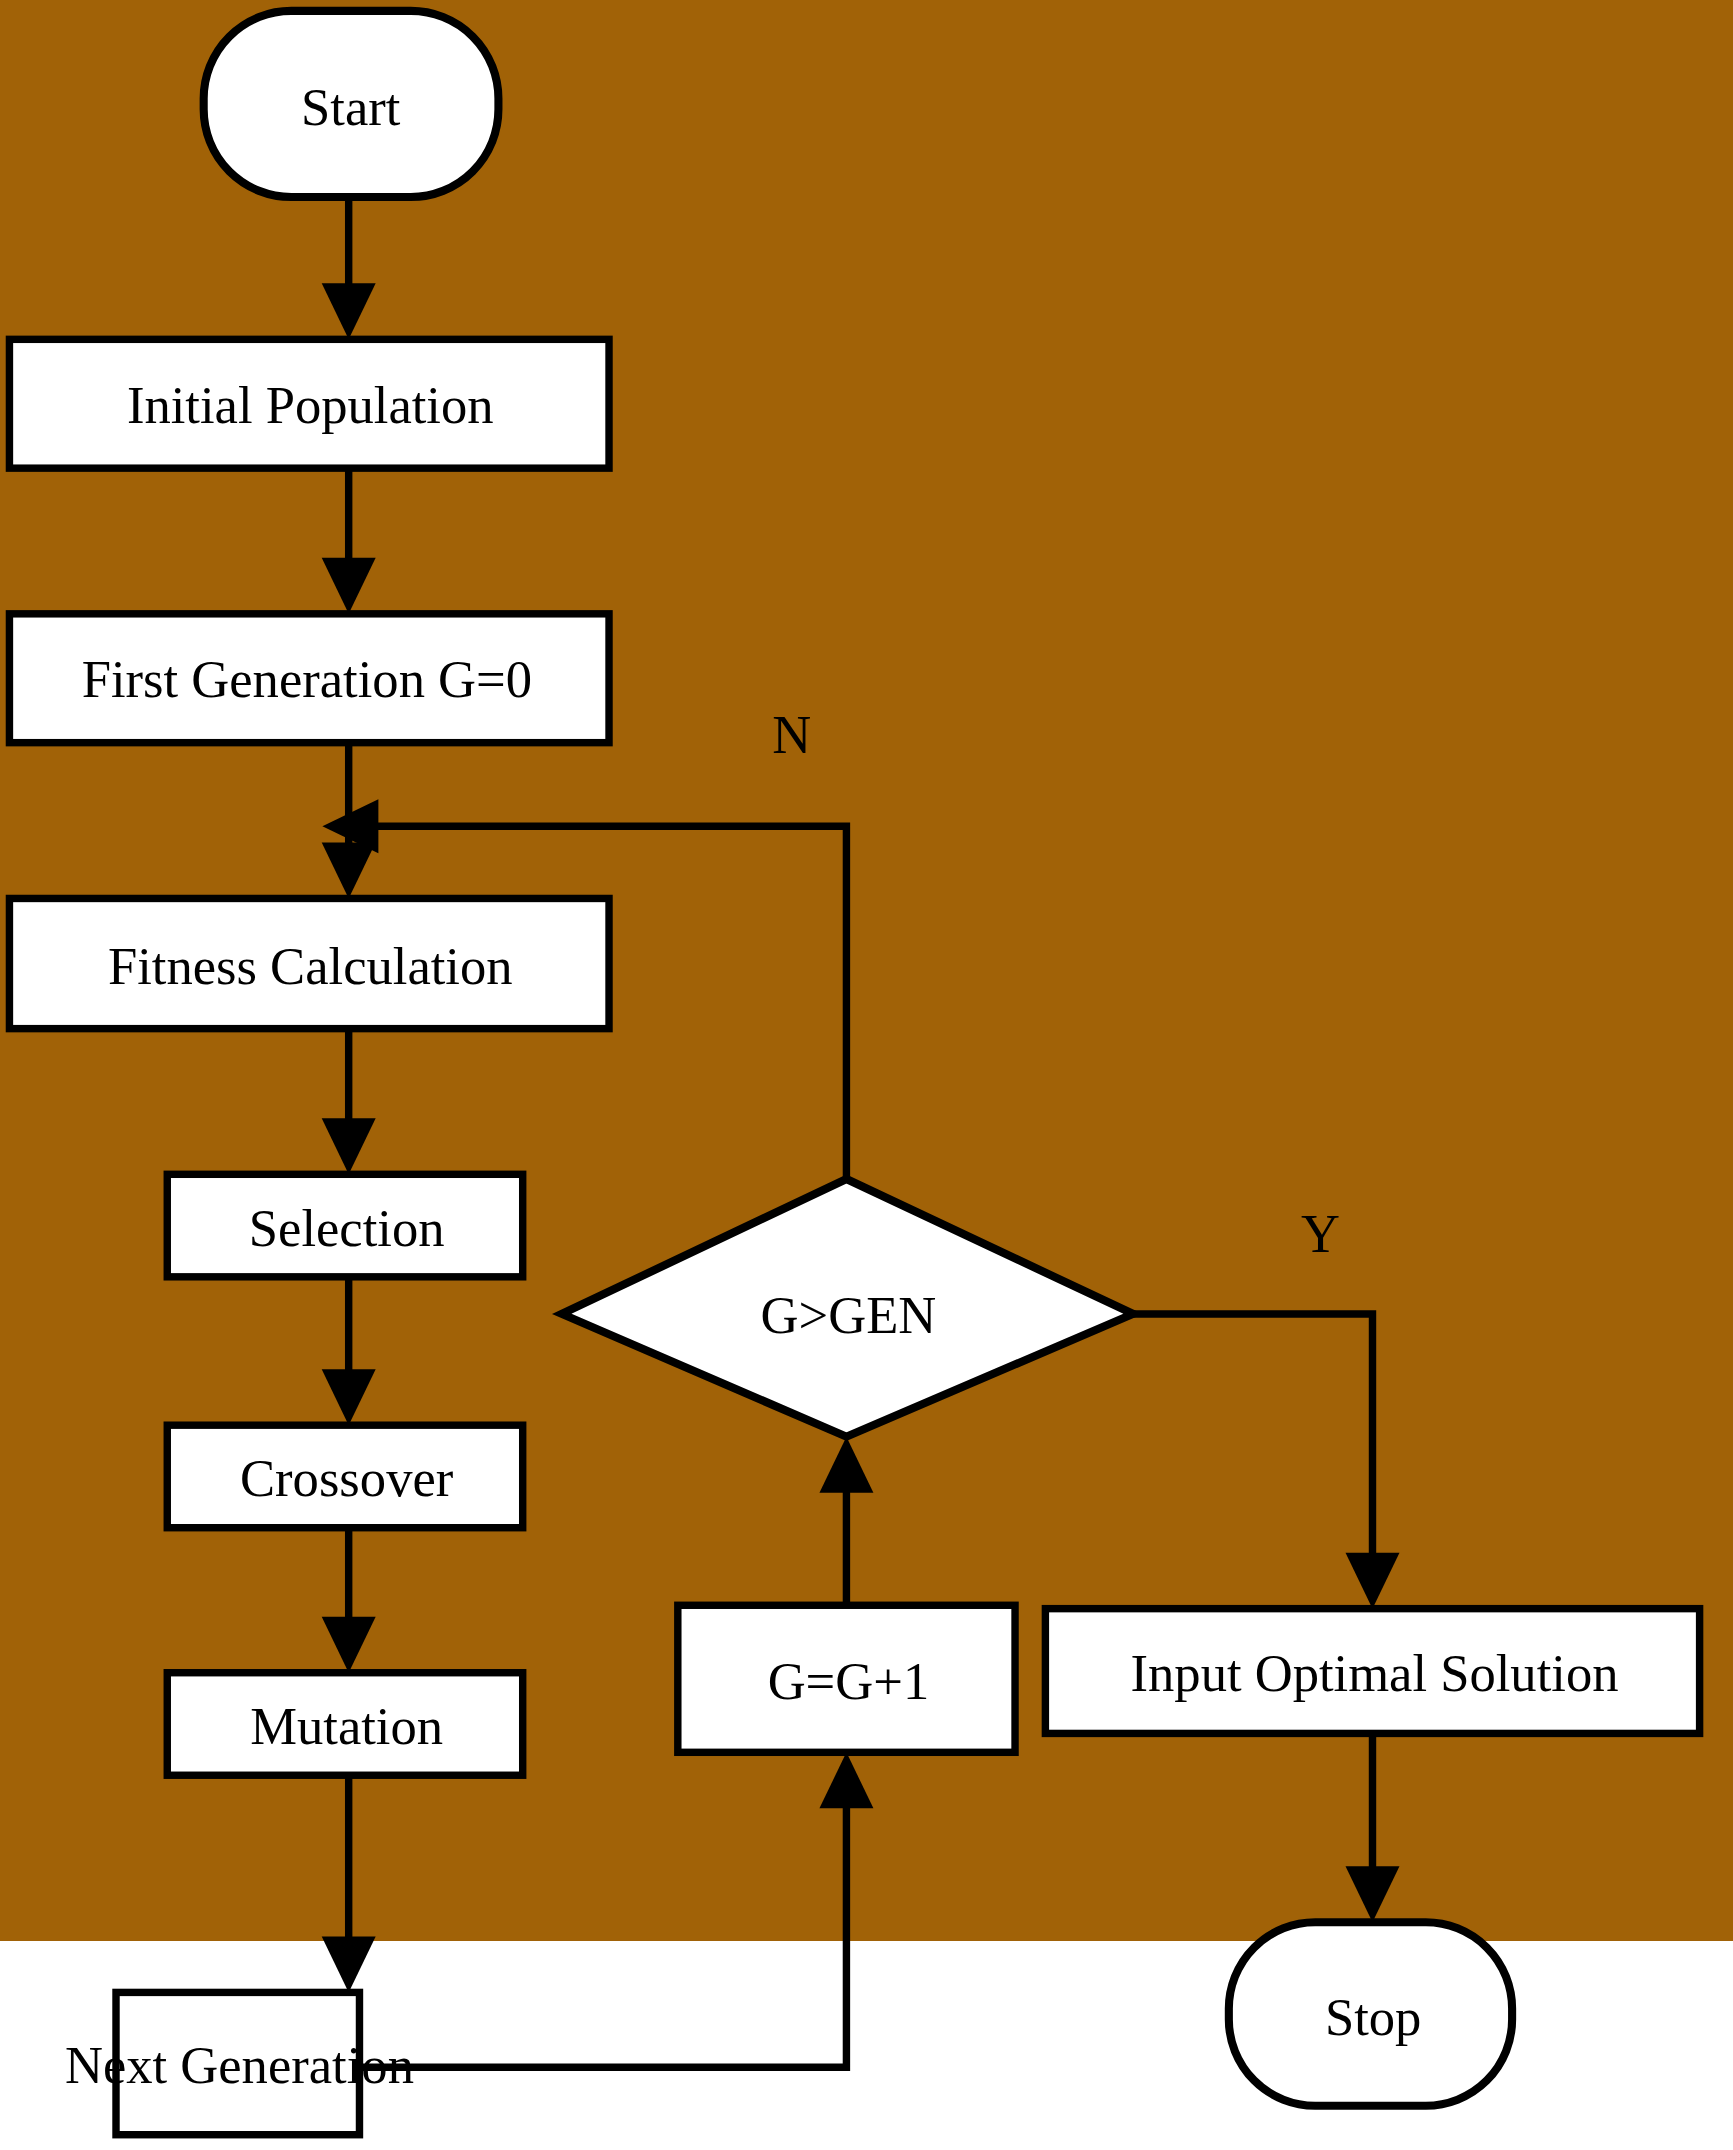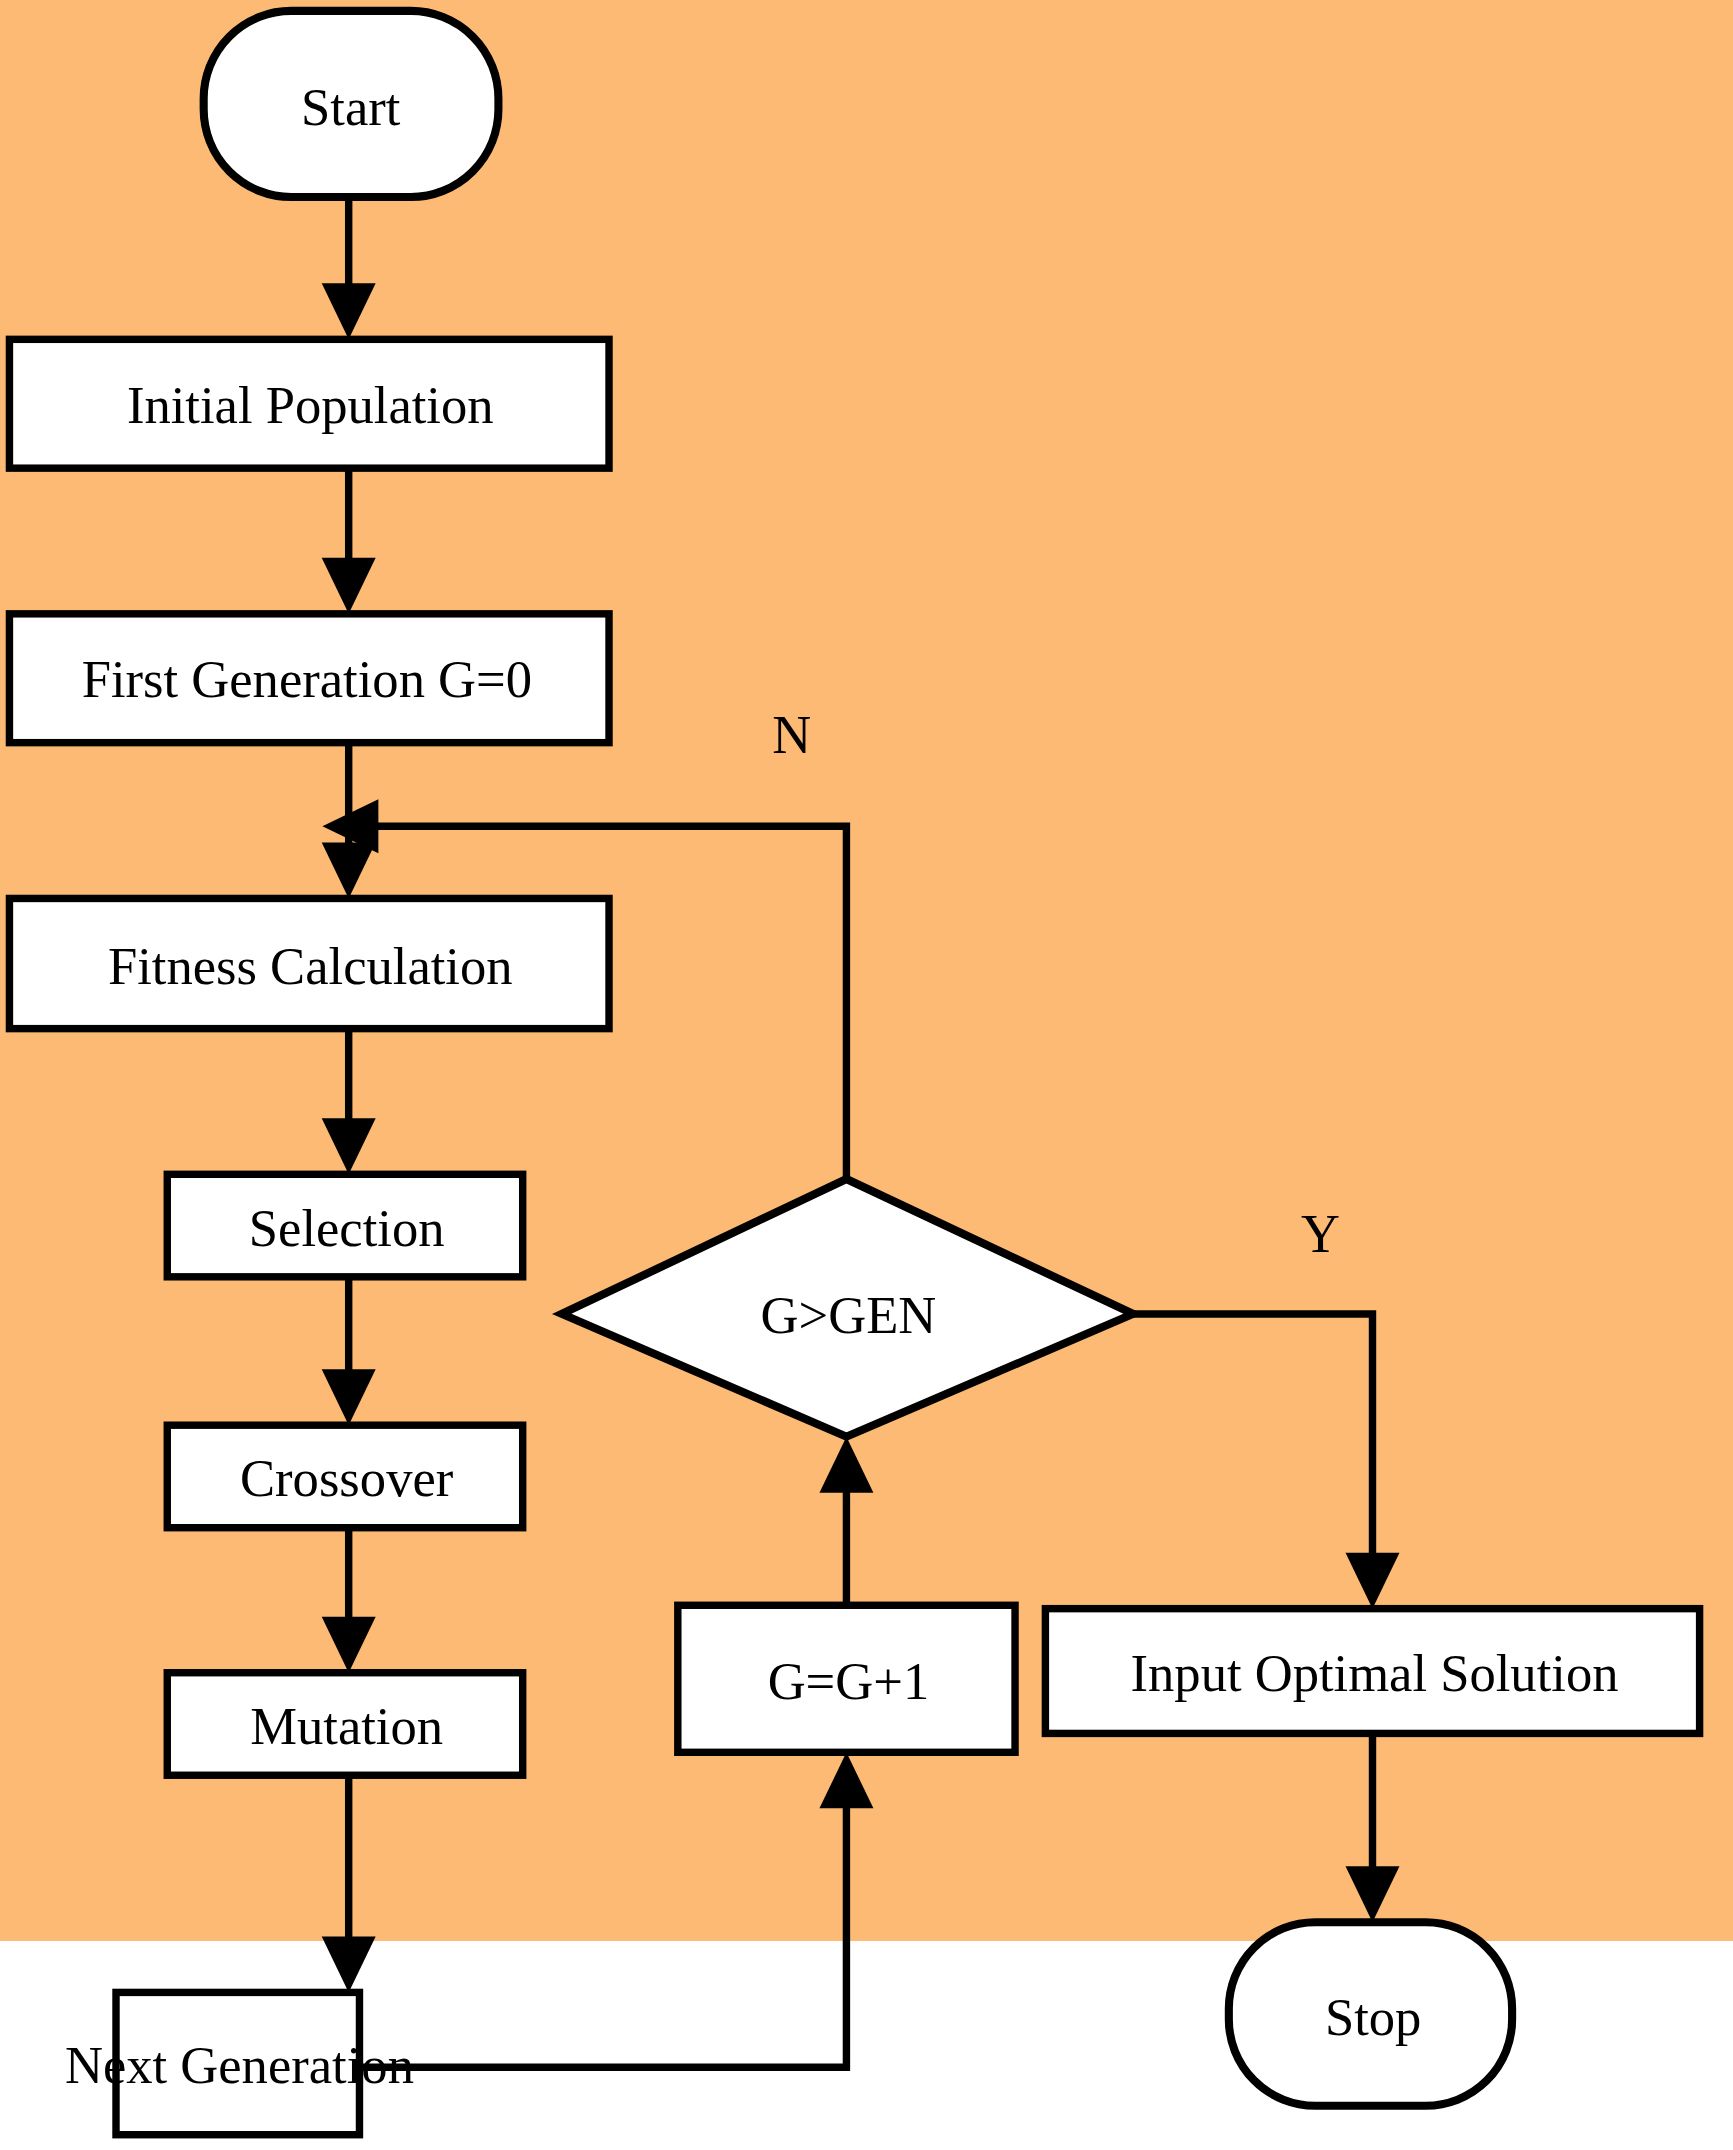--- a/index.html
+++ b/index.html
@@ -10,21 +10,21 @@
   body {
     width: 1734px;
     height: 2151px;
     overflow: hidden;
     font-family: "Liberation Serif", "DejaVu Serif", serif;
   }
   #flowchart-root {
     position: relative;
     width: 1734px;
     height: 1941px;
-    background: #fdba74;
+    background: #a16207;
   }
   svg.chart-canvas {
     position: absolute;
     top: 0;
     left: 0;
     width: 1734px;
     height: 2151px;
     display: block;
   }
   .node-shape {

